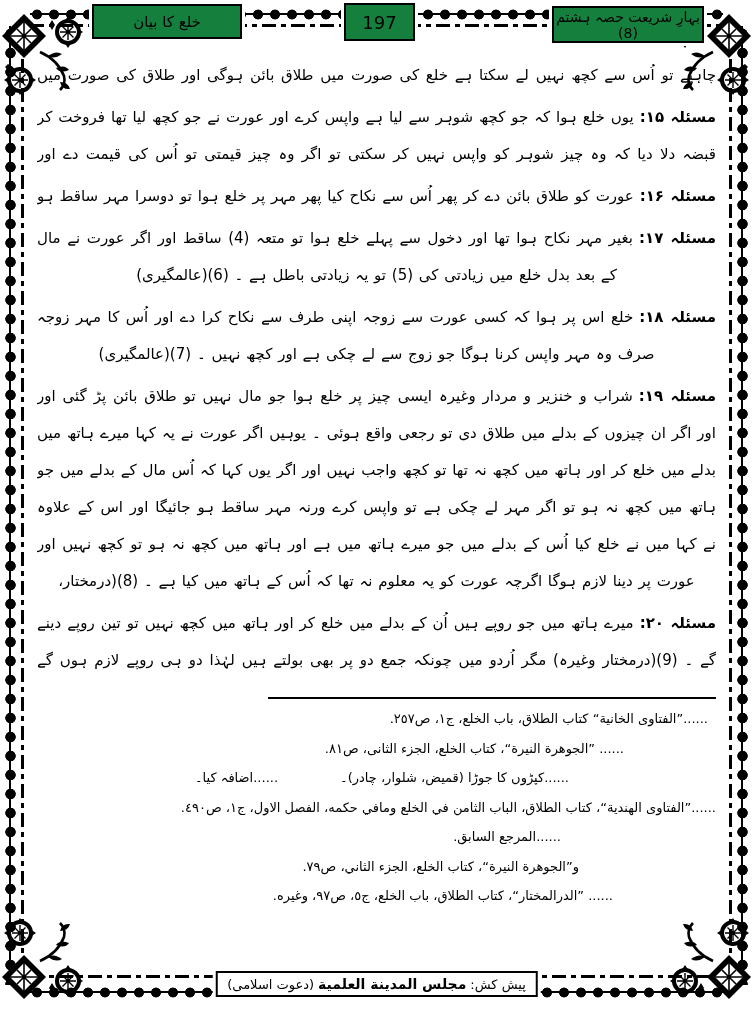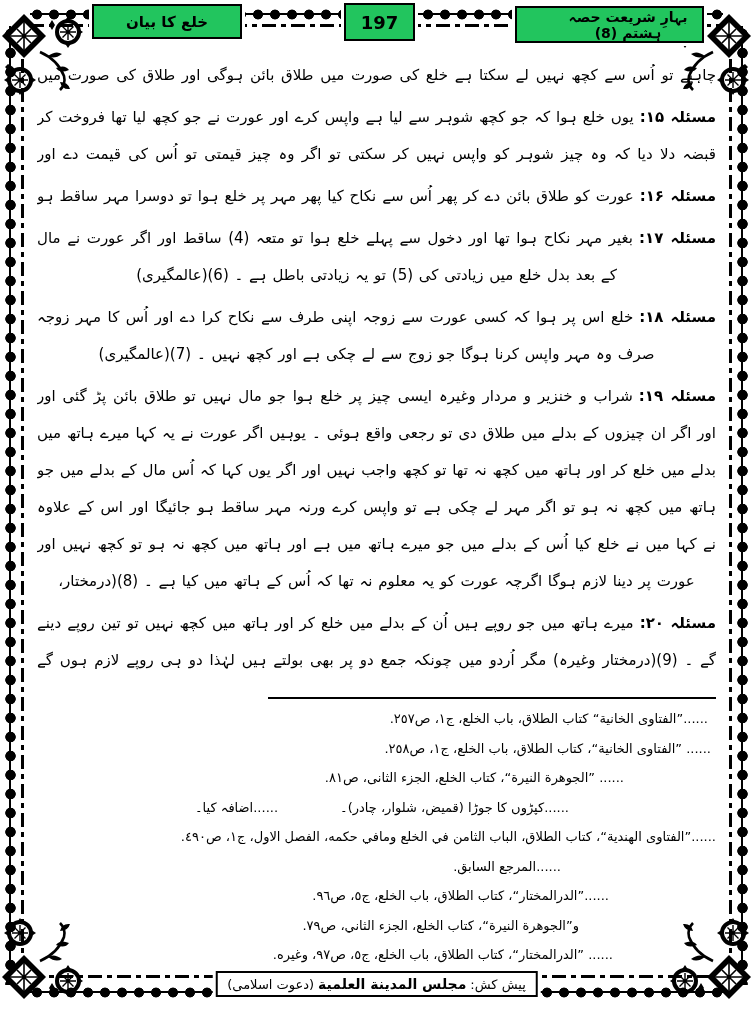--- a/index.html
+++ b/index.html
@@ -43,26 +43,26 @@
   .dash-left{left:21px;top:30px;bottom:30px;}
   .beads-right{right:4px;top:26px;bottom:26px;}
   .dash-right{right:21px;top:30px;bottom:30px;}
   .corner{position:absolute;width:104px;height:104px;z-index:3;}
   .c-tl{top:12px;left:0;}
   .c-tr{top:12px;right:0;transform:scaleX(-1);}
   .c-bl{bottom:10px;left:0;transform:scaleY(-1);}
   .c-br{bottom:10px;right:0;transform:scale(-1,-1);}
   
   .hbox{
-    position:absolute;background:#22c55e;border:2.4px solid #000;
+    position:absolute;background:#15803d;border:2.4px solid #000;
     box-shadow:0 0 0 3px #fff;z-index:4;
     display:flex;align-items:center;justify-content:center;
-    font-weight:bold;text-align:center;
-  }
-  .box-book{top:6px;right:49px;width:148px;height:33px;font-size:14px;padding-left:37px;}
+    font-weight:normal;text-align:center;
+  }
+  .box-book{top:6px;right:49px;width:148px;height:33px;font-size:14px;}
   .box-page{top:3px;left:344px;width:67px;height:34px;font-size:18px;font-family:"DejaVu Sans",sans-serif;direction:ltr;}
   .box-chapter{top:4px;right:516px;left:92px;width:146px;height:31px;font-size:15px;right:auto;}
   .box-footer{
     position:absolute;bottom:14px;left:50%;transform:translateX(-50%);
     background:#fff;border:2px solid #000;box-shadow:0 0 0 3px #fff;z-index:4;
     padding:3px 10px;font-size:13px;white-space:nowrap;display:flex;align-items:center;gap:4px;
   }
   .box-footer .org{font-weight:bold;font-size:14px;}
   
   .body-text{
@@ -193,26 +193,24 @@
     <div class="bline"><span class="msl"></span><span>ہاتھ میں کچھ نہ ہو تو اگر مہر لے چکی ہے تو واپس کرے ورنہ مہر ساقط ہو جائیگا اور اس کے علاوہ کچھ دینا نہیں پڑیگا ۔ یوہیں اگر شوہر</span></div>
     <div class="bline"><span class="msl"></span><span>نے کہا میں نے خلع کیا اُس کے بدلے میں جو میرے ہاتھ میں ہے اور ہاتھ میں کچھ نہ ہو تو کچھ نہیں اور ہاتھ میں جواہرات ہوں تو</span></div>
     <div class="bline center"><span class="msl"></span><span>عورت پر دینا لازم ہوگا اگرچہ عورت کو یہ معلوم نہ تھا کہ اُس کے ہاتھ میں کیا ہے ۔ (8)(درمختار، جوہرہ)</span></div>
     <div class="bline pstart"><span class="msl">مسئلہ ۲۰:</span><span>میرے ہاتھ میں جو روپے ہیں اُن کے بدلے میں خلع کر اور ہاتھ میں کچھ نہیں تو تین روپے دینے ہوں</span></div>
     <div class="bline"><span class="msl"></span><span>گے ۔ (9)(درمختار وغیرہ) مگر اُردو میں چونکہ جمع دو پر بھی بولتے ہیں لہٰذا دو ہی روپے لازم ہوں گے اور صورت مذکورہ میں اگر ہاتھ</span></div>
   </div>
 
   <div class="footnotes">
     <div class="fn-sep"></div>
     <div class="fn fn-0"><span>......”الفتاوى الخانية“ كتاب الطلاق، باب الخلع، ج١، ص٢٥٧.</span></div>
-    <div class="fn fn-1"><span>...... ”الفتاوى الخانية“، كتاب الطلاق، باب الخلع، ج١، ص٢٥٨.</span></div>
     <div class="fn fn-2"><span>...... ”الجوهرة النيرة“، كتاب الخلع، الجزء الثانى، ص٨١.</span></div>
     <div class="fn fn-3"><span>......کپڑوں کا جوڑا (قمیض، شلوار، چادر)۔</span><span class="fn-b">......اضافہ کیا۔</span></div>
     <div class="fn fn-4"><span>......”الفتاوى الهندية“، كتاب الطلاق، الباب الثامن في الخلع ومافي حكمه، الفصل الاول، ج١، ص٤٩٠.</span></div>
     <div class="fn fn-5"><span>......المرجع السابق.</span></div>
-    <div class="fn fn-6"><span>......”الدرالمختار“، كتاب الطلاق، باب الخلع، ج٥، ص٩٦.</span></div>
     <div class="fn fn-7"><span>و”الجوهرة النيرة“، كتاب الخلع، الجزء الثاني، ص٧٩.</span></div>
     <div class="fn fn-8"><span>...... ”الدرالمختار“، كتاب الطلاق، باب الخلع، ج٥، ص٩٧، وغيره.</span></div>
   </div>
 
   <div class="box-footer">
     <span>پیش کش:</span>
     <span class="org">مجلس المدینة العلمیة</span>
     <span>(دعوت اسلامی)</span>
   </div>
 

